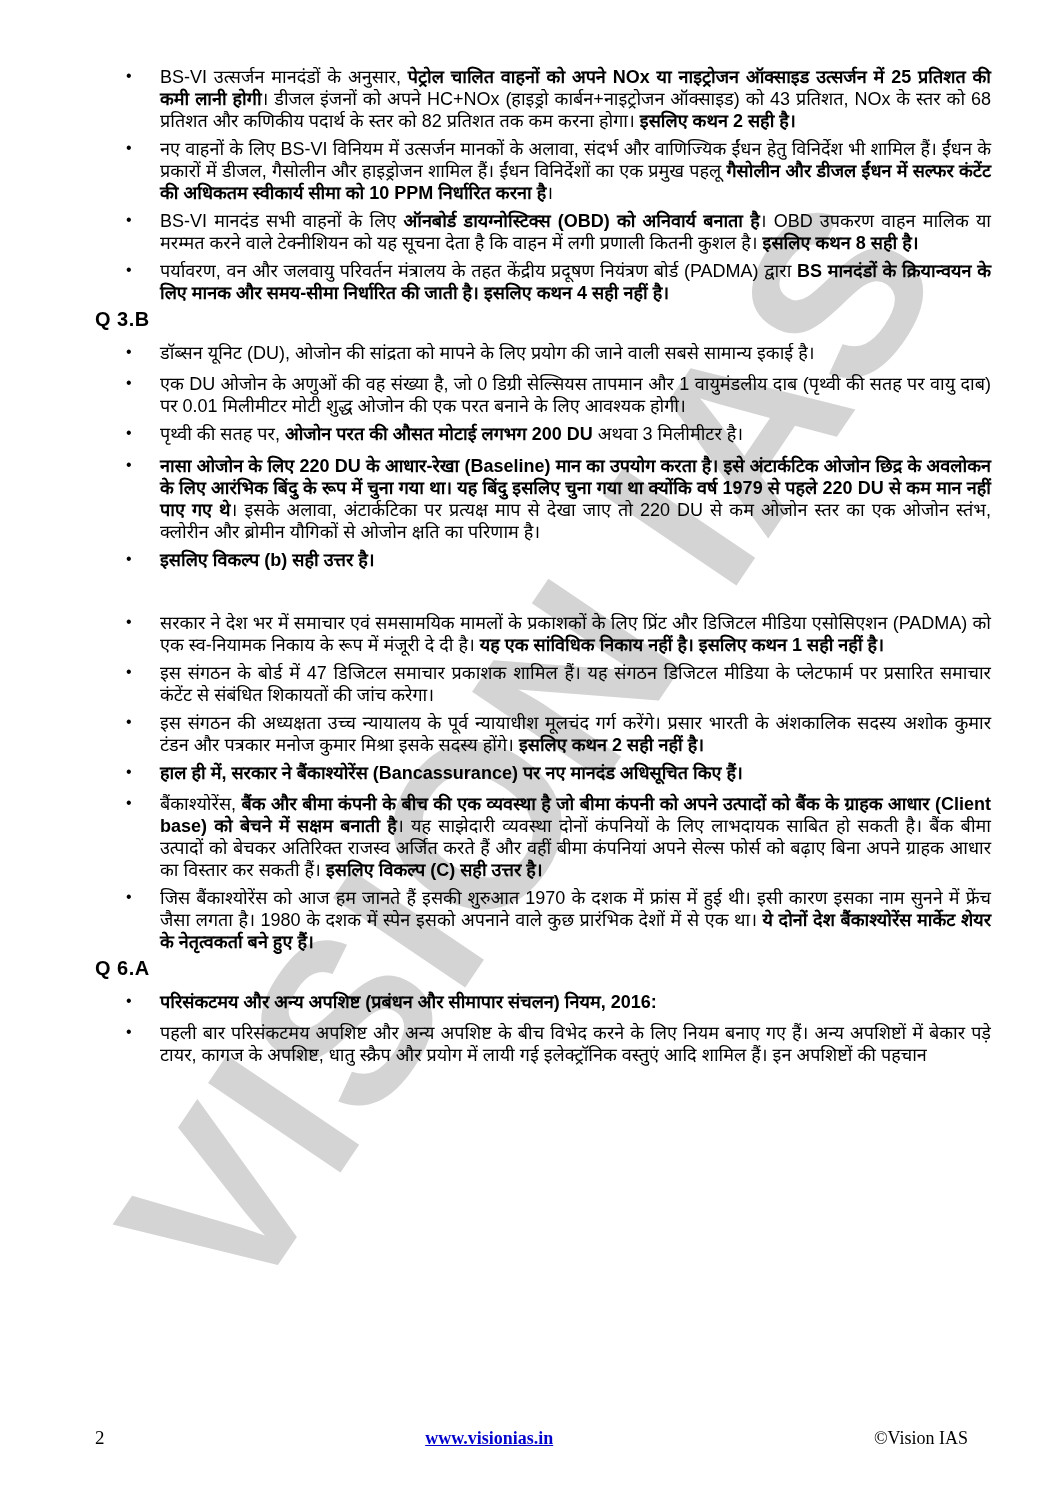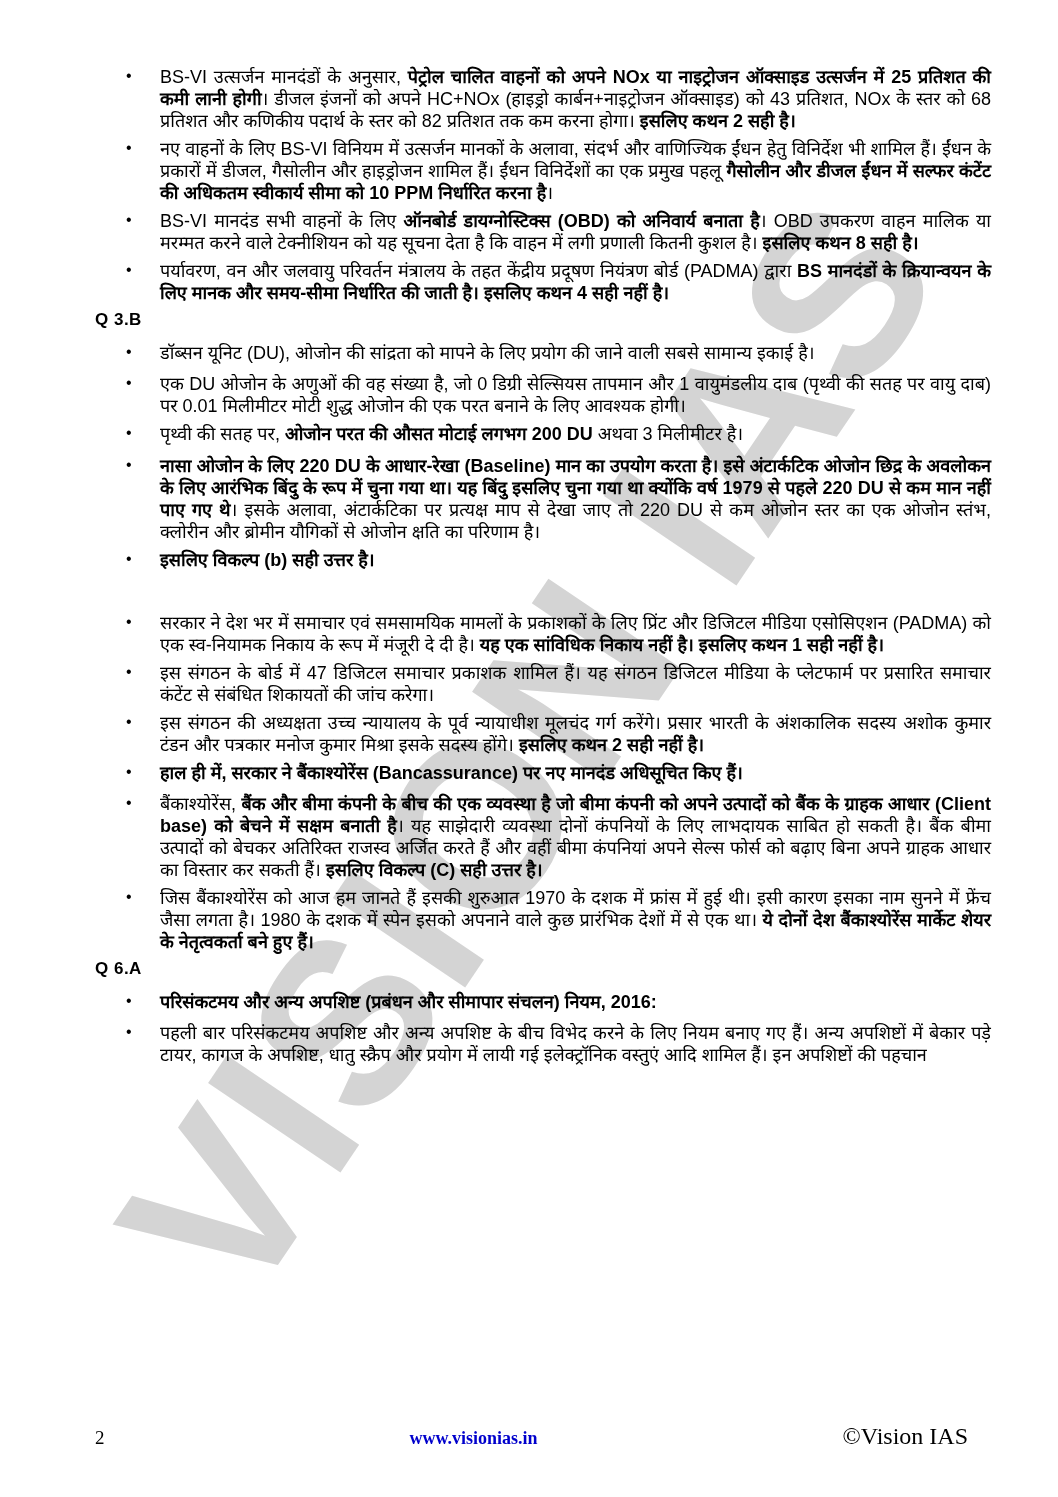--- a/index.html
+++ b/index.html
@@ -28,21 +28,21 @@
   }
   .content {
     position:absolute;
     left:95px;
     top:60px;
     width:896px;
     z-index:1;
   }
   .q-heading {
     font-weight:bold;
-    font-size:17px;
+    font-size:20px;
     line-height:31.5px;
     letter-spacing:0.5px;
   }
   .section.gap-before { margin-top:31.5px; }
   .bullet { display:flex; }
   .marker {
     flex:0 0 65px;
     width:65px;
     padding-left:31px;
     font-size:16px;
@@ -65,24 +65,25 @@
     display:flex;
     justify-content:space-between;
     align-items:baseline;
     font-family:"Liberation Serif", serif;
     font-size:18px;
   }
   .footer .page-num { font-size:19px; }
   .footer a.site-link {
     color:#0000cc;
     font-weight:bold;
+    text-decoration:underline;
     cursor:pointer;
     margin-top:36px;
   }
-  .footer .copyright { font-size:24px; }
+  .footer .copyright { font-size:18px; }
 </style>
 </head>
 <body>
 
 <div class="page">
   <div class="watermark">VISION IAS</div>
 
   <div class="content">
       <section class="section">
         <div class="bullet">

